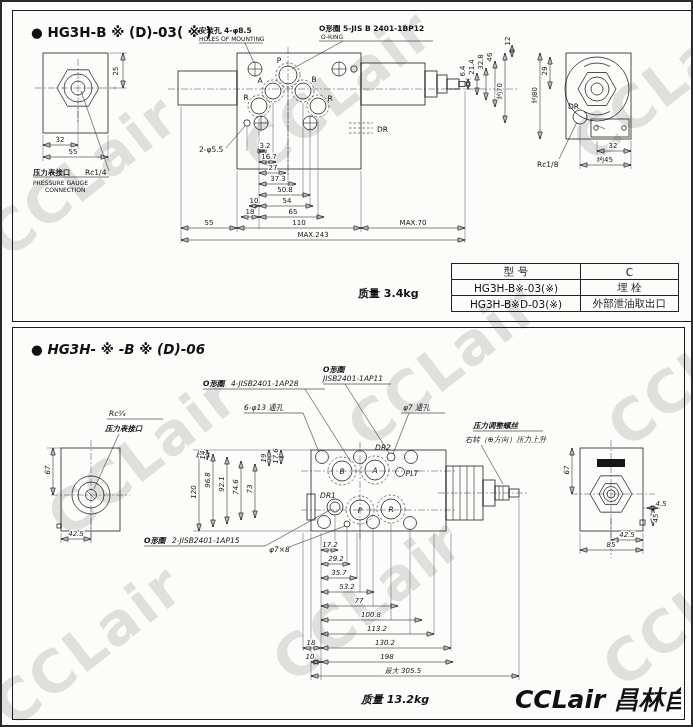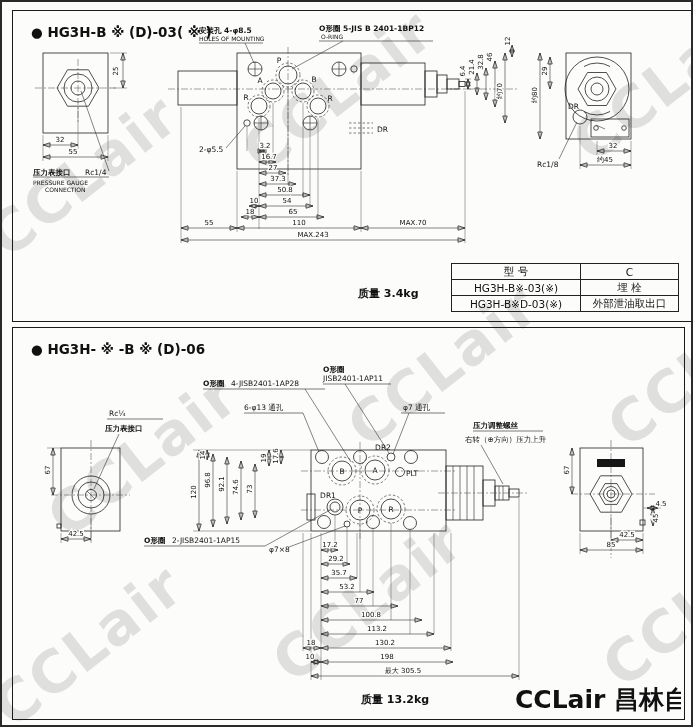--- a/index.html
+++ b/index.html
@@ -2,21 +2,21 @@
 <html><head>
 <meta charset="utf-8">
 <style>
   html,body{margin:0;padding:0;background:#e8e8e6;}
   #page{position:relative;width:693px;height:727px;background:#fcfcfb;border:2px solid #2a2a2a;box-sizing:border-box;overflow:hidden;
         font-family:"DejaVu Sans","Liberation Sans",sans-serif;color:#111;}
   .wm{position:absolute;font-size:58px;font-weight:bold;color:rgba(170,170,170,0.35);
       transform:rotate(-38deg);white-space:nowrap;letter-spacing:2px;pointer-events:none;z-index:0;}
   .panel{position:absolute;border:1.5px solid #1b1b1b;background:transparent;z-index:1;}
   #panel03{left:10px;top:8px;width:671px;height:310px;padding-left:36px;}
-  #panel06{left:10px;top:325px;width:671px;height:391px;}
+  #panel06{left:10px;top:325px;width:671px;height:391px;font-style:italic;}
   svg{position:absolute;left:0;top:0;}
   svg line,svg rect,svg circle,svg polygon,svg path,svg polyline{stroke:#222;stroke-width:0.8;fill:none;}
   .thin{stroke-width:0.6;}
   .cl{stroke-dasharray:7 2 2 2;stroke-width:0.5;stroke:#444;}
   .dash{stroke-dasharray:2.5 2;stroke-width:0.6;}
   .dim{stroke-width:0.6;stroke:#333;marker-start:url(#aS);marker-end:url(#aE);}
   .ext{stroke-width:0.5;stroke:#555;}
   .lead{stroke-width:0.6;stroke:#333;}
   text{fill:#111;stroke:none;font-family:"DejaVu Sans","Liberation Sans",sans-serif;}
   .dt{font-size:7px;text-anchor:middle;paint-order:stroke;stroke:#fcfcfb;stroke-width:2.5px;}

